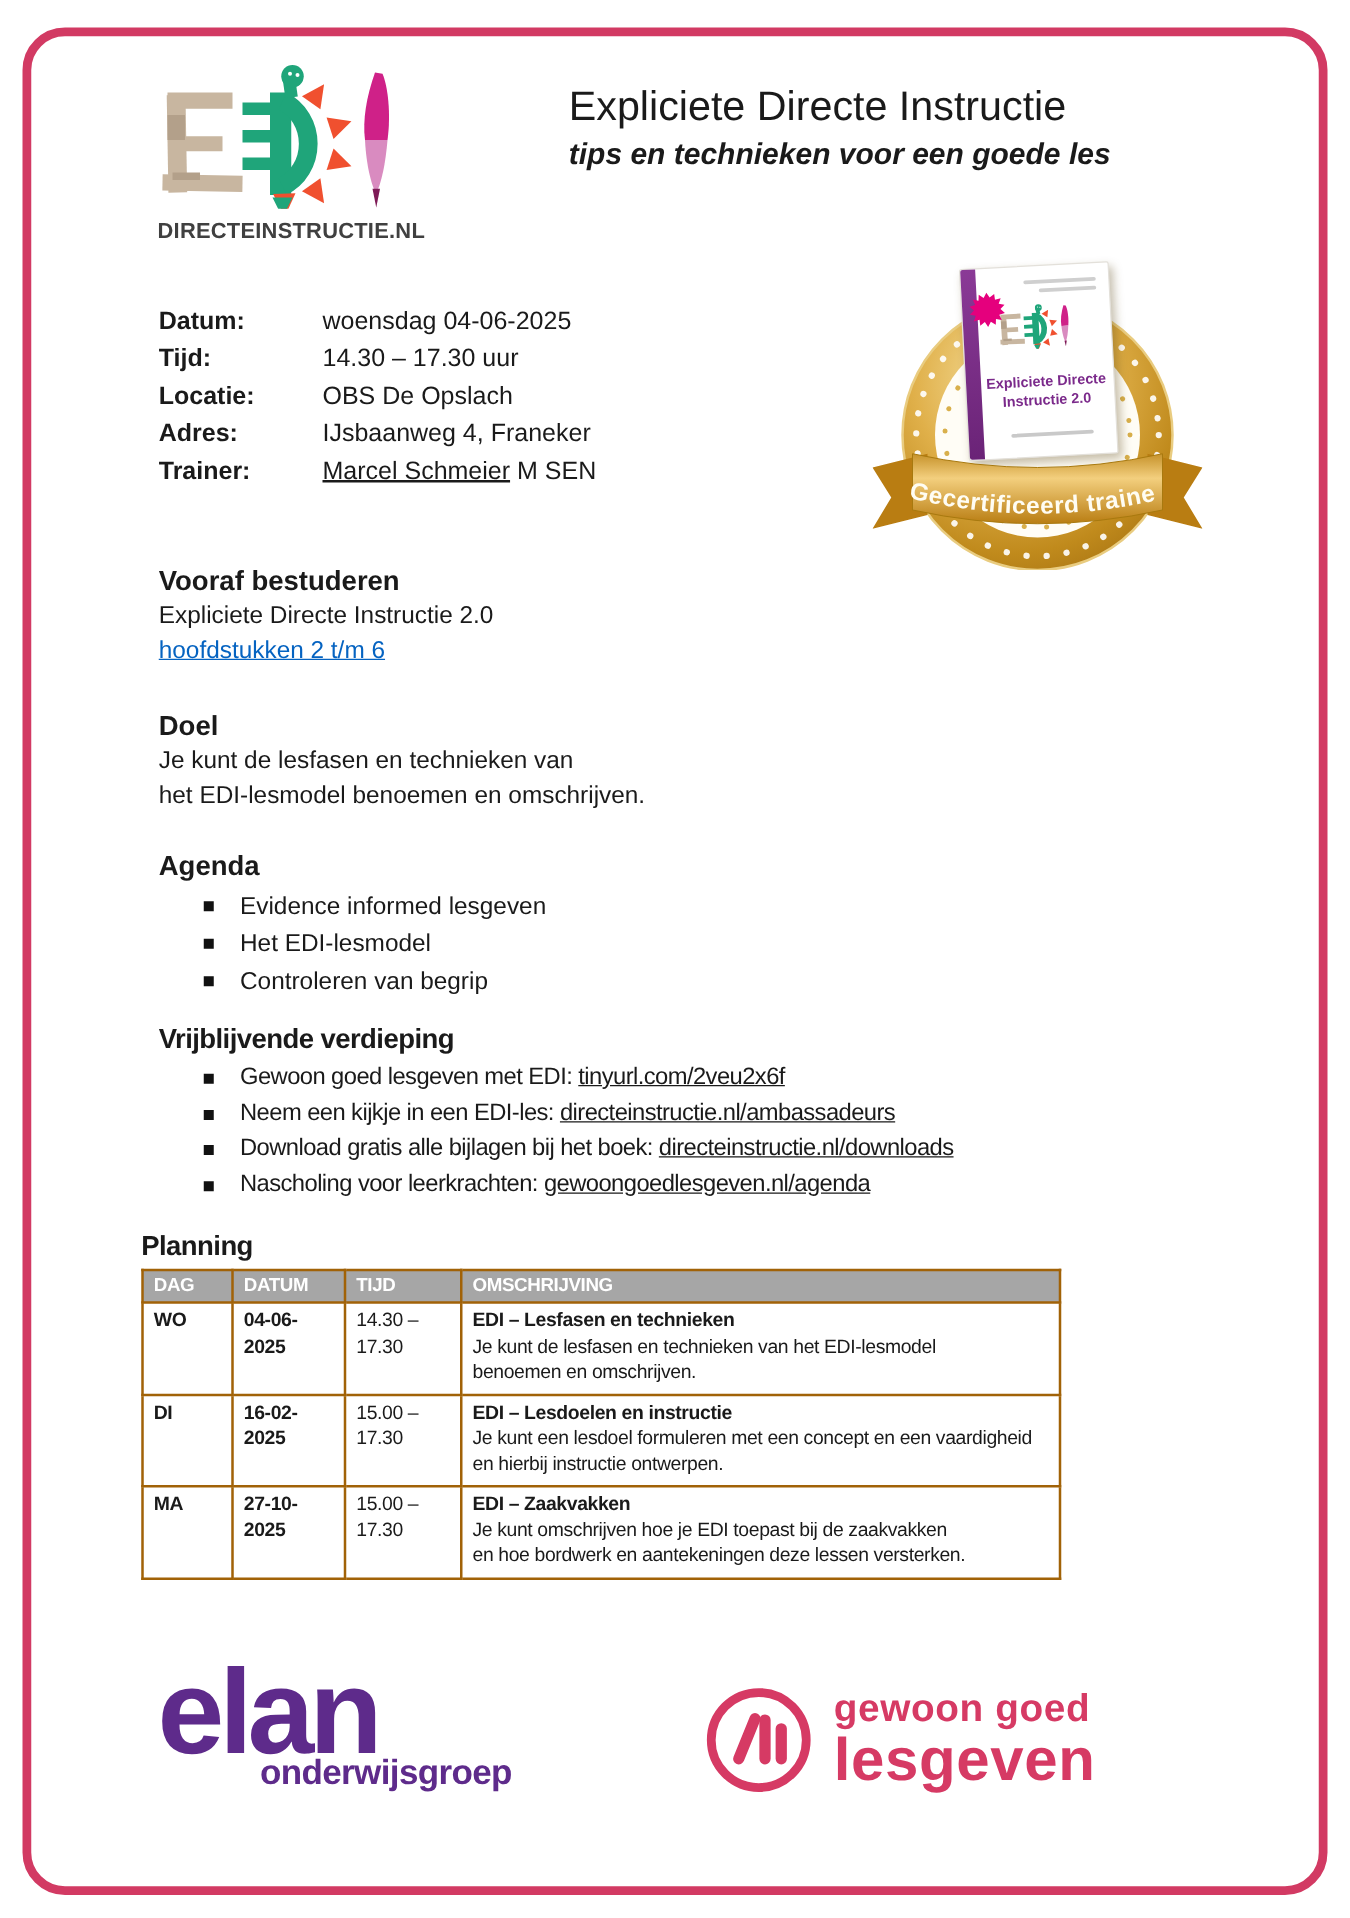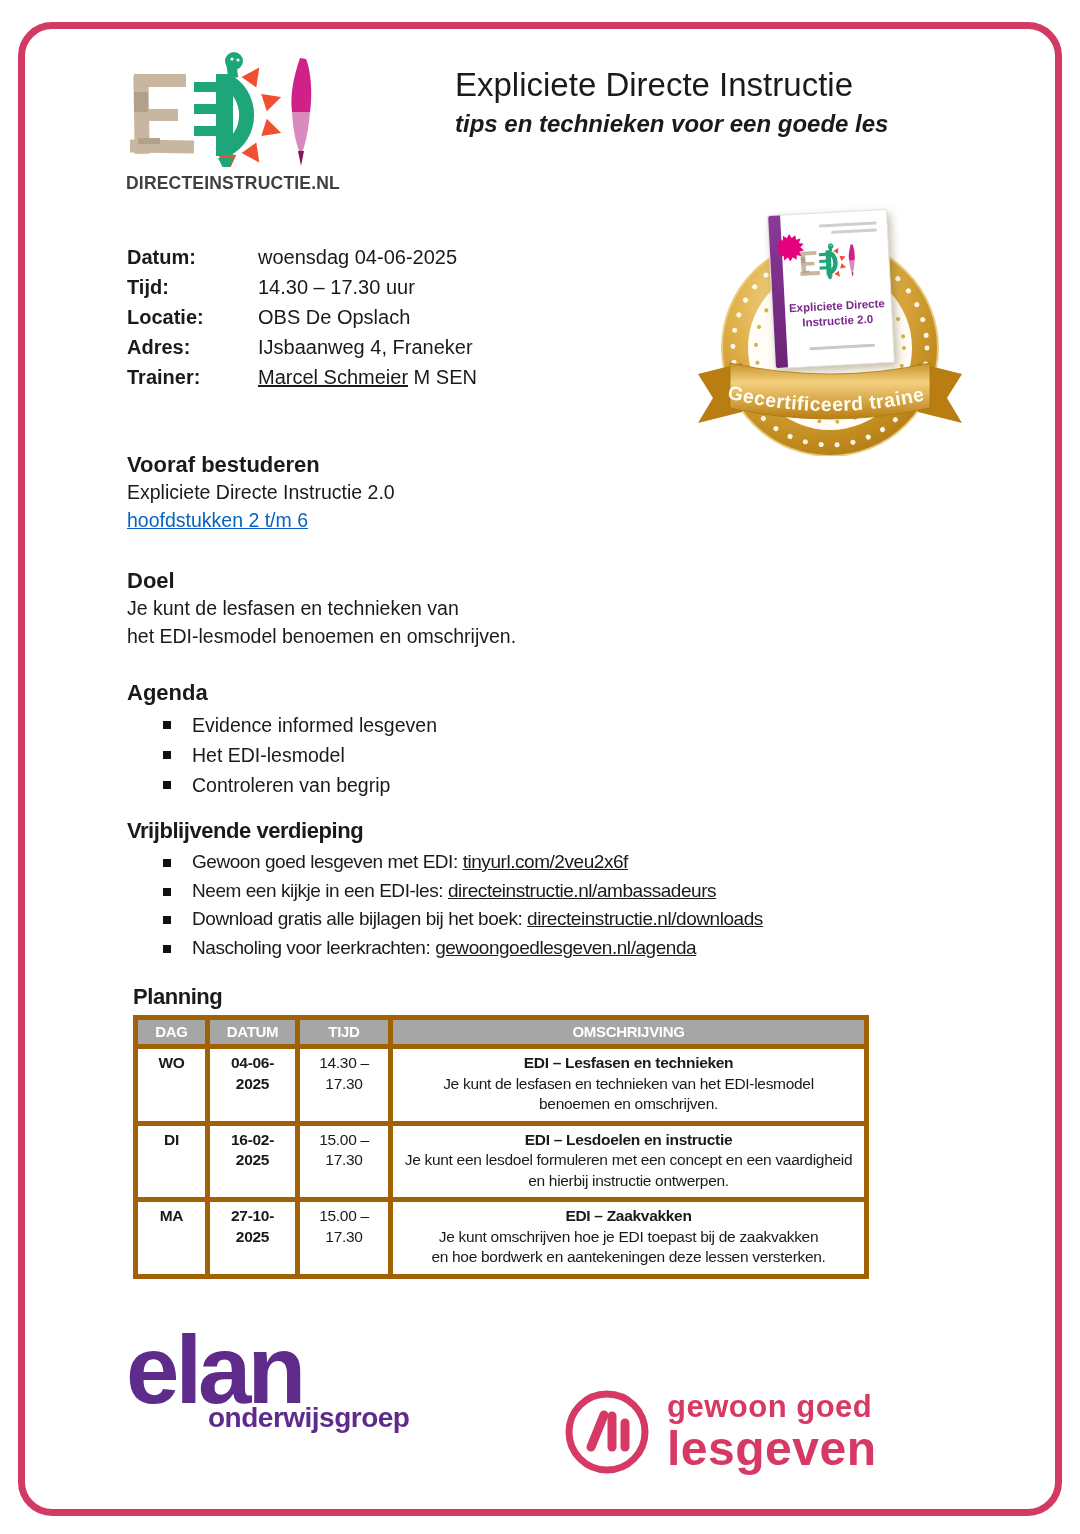--- a/index.html
+++ b/index.html
@@ -47,36 +47,36 @@
   .agenda{left:127px;top:680px;width:480px;}
   .verdieping{left:127px;top:818px;width:760px;}
   .link-blue{color:#0563c1;text-decoration:underline;}
   ul.sq{list-style:none;margin:4px 0 0 0;padding:0;}
   ul.sq li{position:relative;padding-left:65px;line-height:30px;}
   ul.sq li::before{content:"";position:absolute;left:36px;top:11px;width:8px;height:8px;background:#111;}
   .narrow{letter-spacing:-0.45px;}
   .verdieping ul.sq li{line-height:28.5px;font-size:19px;}
 
   
-  .planning{left:133px;top:984px;width:740px;}
+  .planning{left:113px;top:984px;width:740px;}
   table.plan{border-collapse:collapse;width:736px;margin-top:5px;table-layout:fixed;
     font-size:15.5px;letter-spacing:-0.3px;}
-  table.plan th,table.plan td{border:5px solid #a16207;vertical-align:top;text-align:center;}
+  table.plan th,table.plan td{border:2px solid #a16207;vertical-align:top;text-align:left;}
   table.plan th{background:#a6a6a6;color:#fff;font-weight:800;font-size:15px;
     padding:3px 8px;height:18px;}
   table.plan td{padding:4px 8px 6px 8px;line-height:20.5px;}
   .col-dag{width:72px;}.col-datum{width:90px;}.col-tijd{width:93px;}
   td.b{font-weight:700;}
   .cell-title{font-weight:700;}
 
   
   .elan{left:126px;top:1322px;width:280px;color:#5e2b8b;}
   .elan-name{font-size:96px;font-weight:700;letter-spacing:-4px;line-height:1;}
   .elan-sub{font-size:28px;font-weight:600;margin:-16px 0 0 82px;letter-spacing:-0.5px;}
-  .ggl{left:563px;top:1348px;display:flex;align-items:center;color:#d63a64;margin-top:40px;}
+  .ggl{left:563px;top:1348px;display:flex;align-items:center;color:#d63a64;}
   .ggl-text{margin-left:16px;}
   .ggl-l1{font-size:31px;font-weight:600;letter-spacing:0.5px;line-height:1.1;}
   .ggl-l2{font-size:48px;font-weight:600;letter-spacing:0.5px;line-height:1.05;}
 </style>
 </head>
 <body>
 
 <div class="canvas">
   <div class="frame"></div>
 

